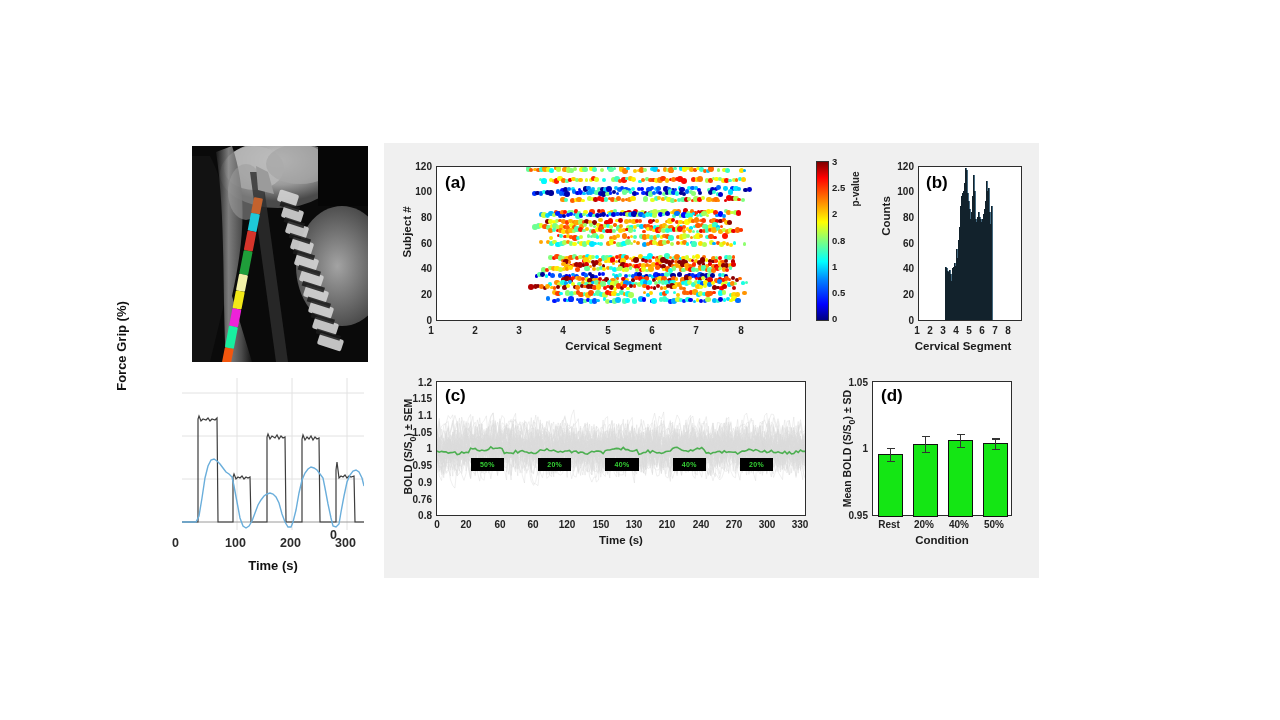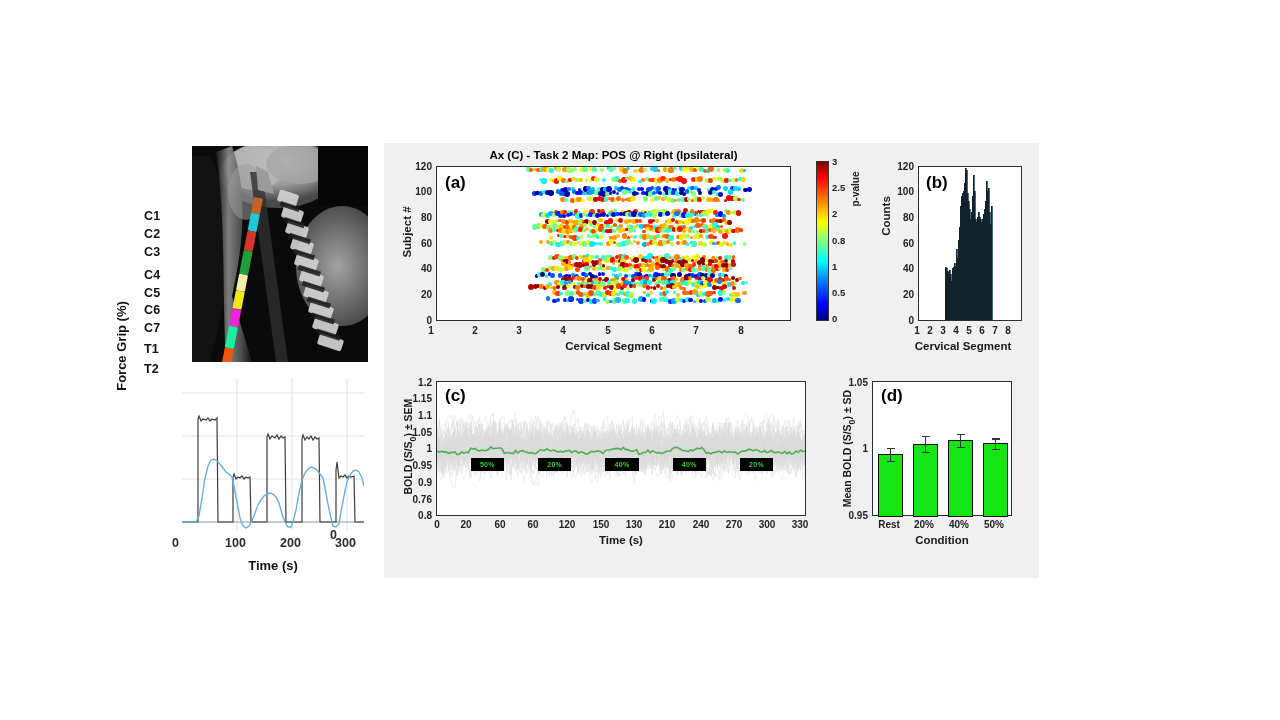--- a/index.html
+++ b/index.html
@@ -75,31 +75,20 @@
         box-sizing:border-box;}
   .ebar{position:absolute;width:1.5px;background:#333;}
   .ecap{position:absolute;height:1.5px;background:#333;}
 </style>
 </head>
 <body>
 
 <div id="left-column">
 
   <div id="mri-figure">
-    <div id="mri-labels">
-      <div class="seg-label" style="top:63px">C1</div>
-      <div class="seg-label" style="top:81px">C2</div>
-      <div class="seg-label" style="top:99px">C3</div>
-      <div class="seg-label" style="top:122px">C4</div>
-      <div class="seg-label" style="top:140px">C5</div>
-      <div class="seg-label" style="top:157px">C6</div>
-      <div class="seg-label" style="top:175px">C7</div>
-      <div class="seg-label" style="top:196px">T1</div>
-      <div class="seg-label" style="top:216px">T2</div>
-    </div>
 
     <div id="mri-image">
       <svg class="brainbg" viewBox="0 0 176 216" preserveAspectRatio="none">
         <defs>
           <radialGradient id="gBrain" cx="50%" cy="30%" r="60%">
             <stop offset="0%" stop-color="#cfcfcf"></stop>
               <stop offset="60%" stop-color="#9a9a9a"></stop>
             <stop offset="100%" stop-color="#4a4a4a"></stop>
           </radialGradient>
           <radialGradient id="gSoft" cx="45%" cy="50%" r="65%">
@@ -204,21 +193,20 @@
     <div class="fx-tick" style="left:154px;top:164px;width:22px;">200</div>
     <div class="fx-tick" style="left:209px;top:164px;width:22px;">300</div>
 
     <div id="force-xlabel">Time (s)</div>
   </div>
 </div>
 
 <div id="results-panel">
 
   <div class="subfig" id="panel-a">
-    <div class="title-a" style="left:46px;top:1px;width:355px;">Ax (C) - Task 2 Map: POS @ Right (Ipsilateral)</div>
 
     <div class="tick y" style="left:16px;top:13px;width:26px;">120</div>
     <div class="tick y" style="left:16px;top:38px;width:26px;">100</div>
     <div class="tick y" style="left:16px;top:64px;width:26px;">80</div>
     <div class="tick y" style="left:16px;top:90px;width:26px;">60</div>
     <div class="tick y" style="left:16px;top:115px;width:26px;">40</div>
     <div class="tick y" style="left:16px;top:141px;width:26px;">20</div>
     <div class="tick y" style="left:16px;top:167px;width:26px;">0</div>
 
     <div class="axlabel" style="left:-48px;top:78px;width:130px;transform:rotate(-90deg);">Subject #</div>

